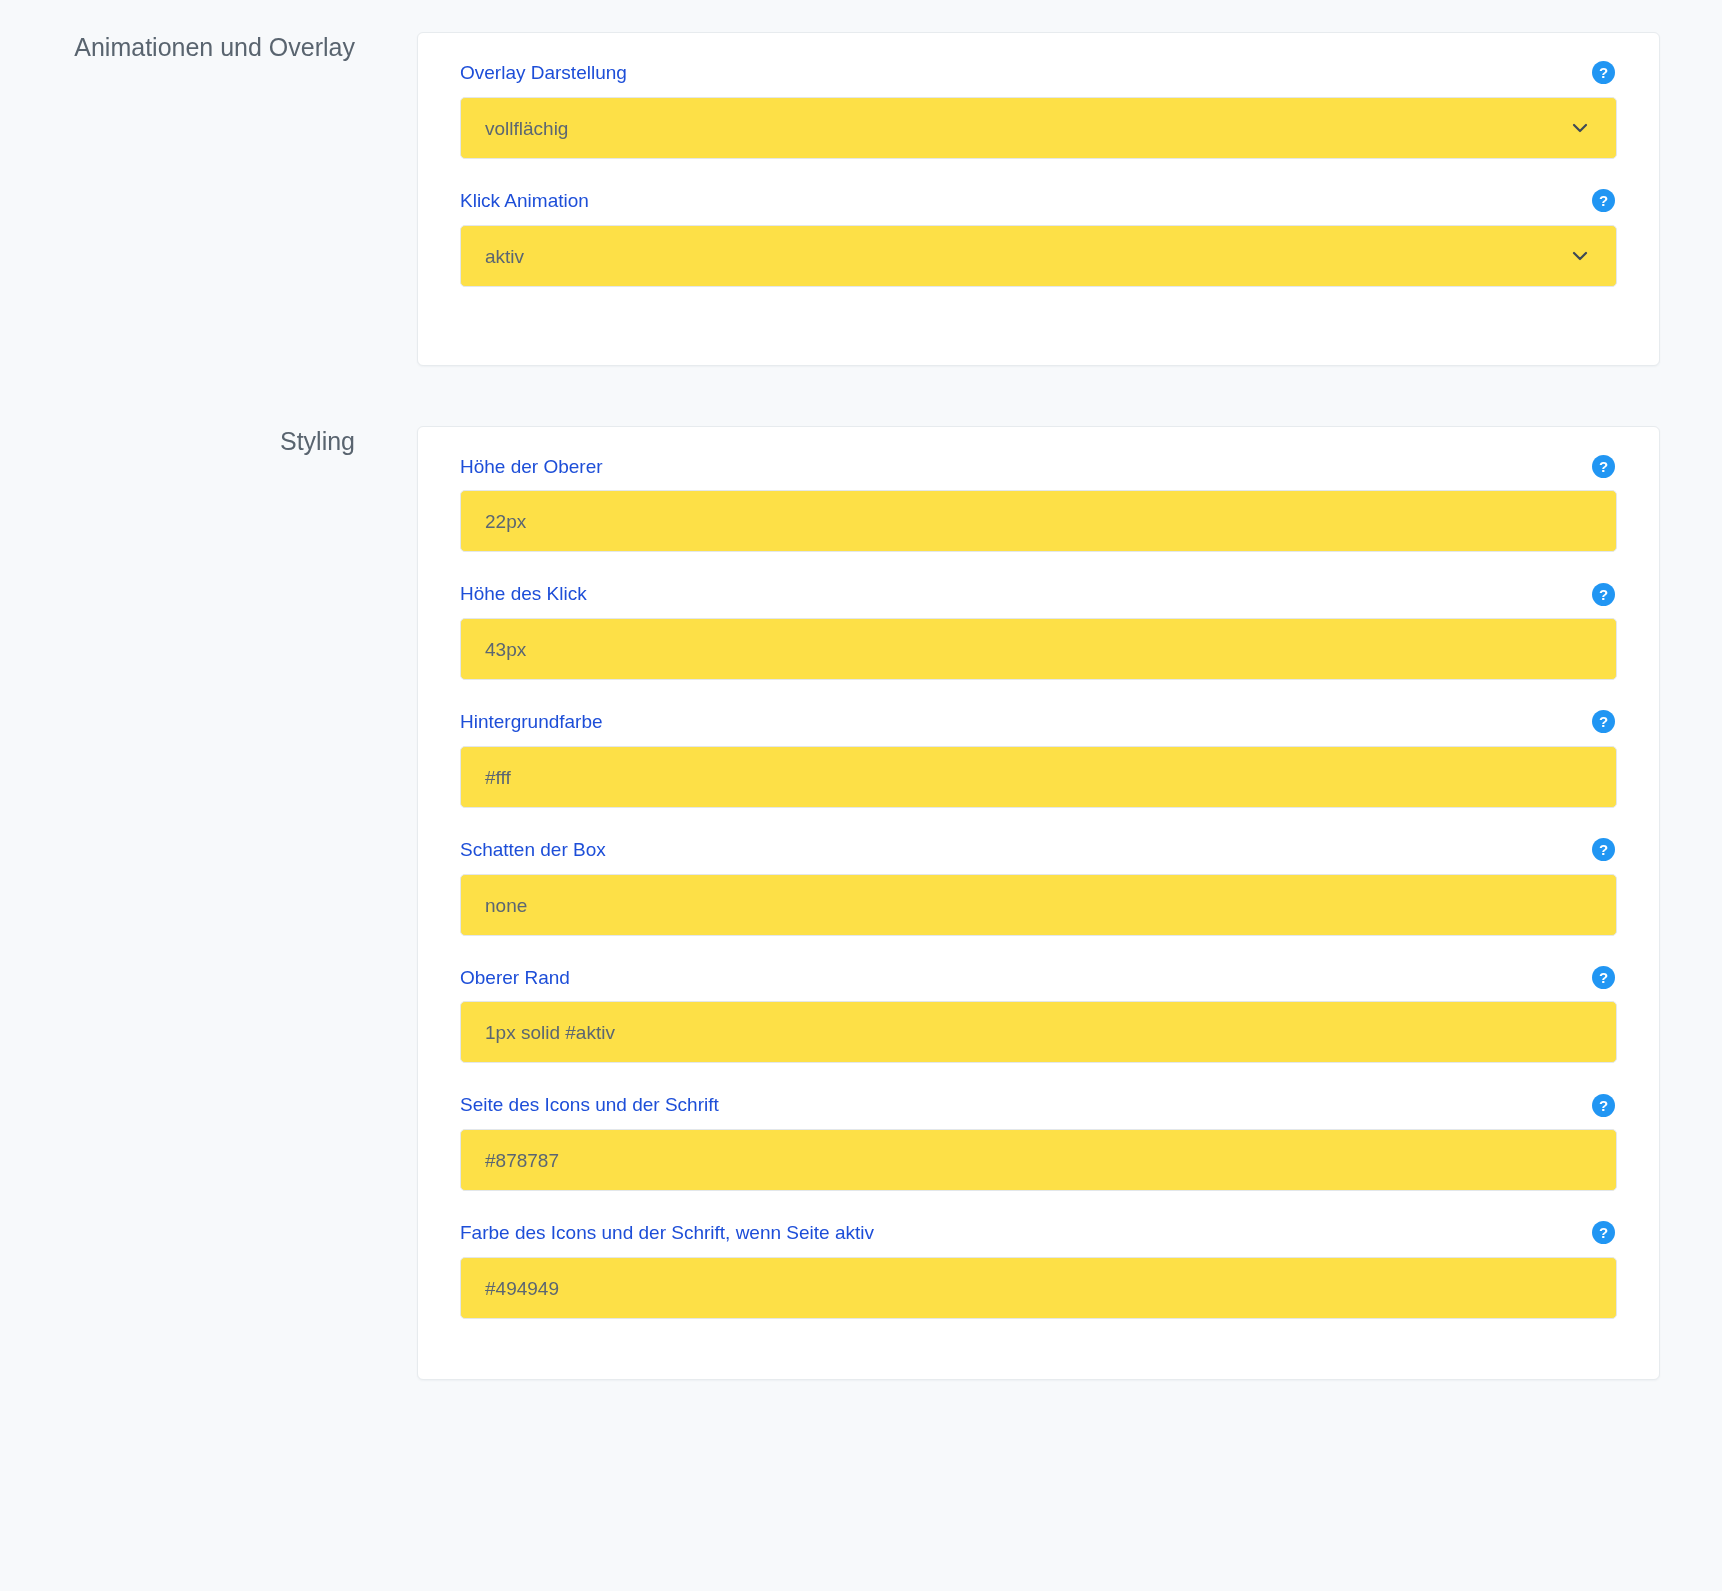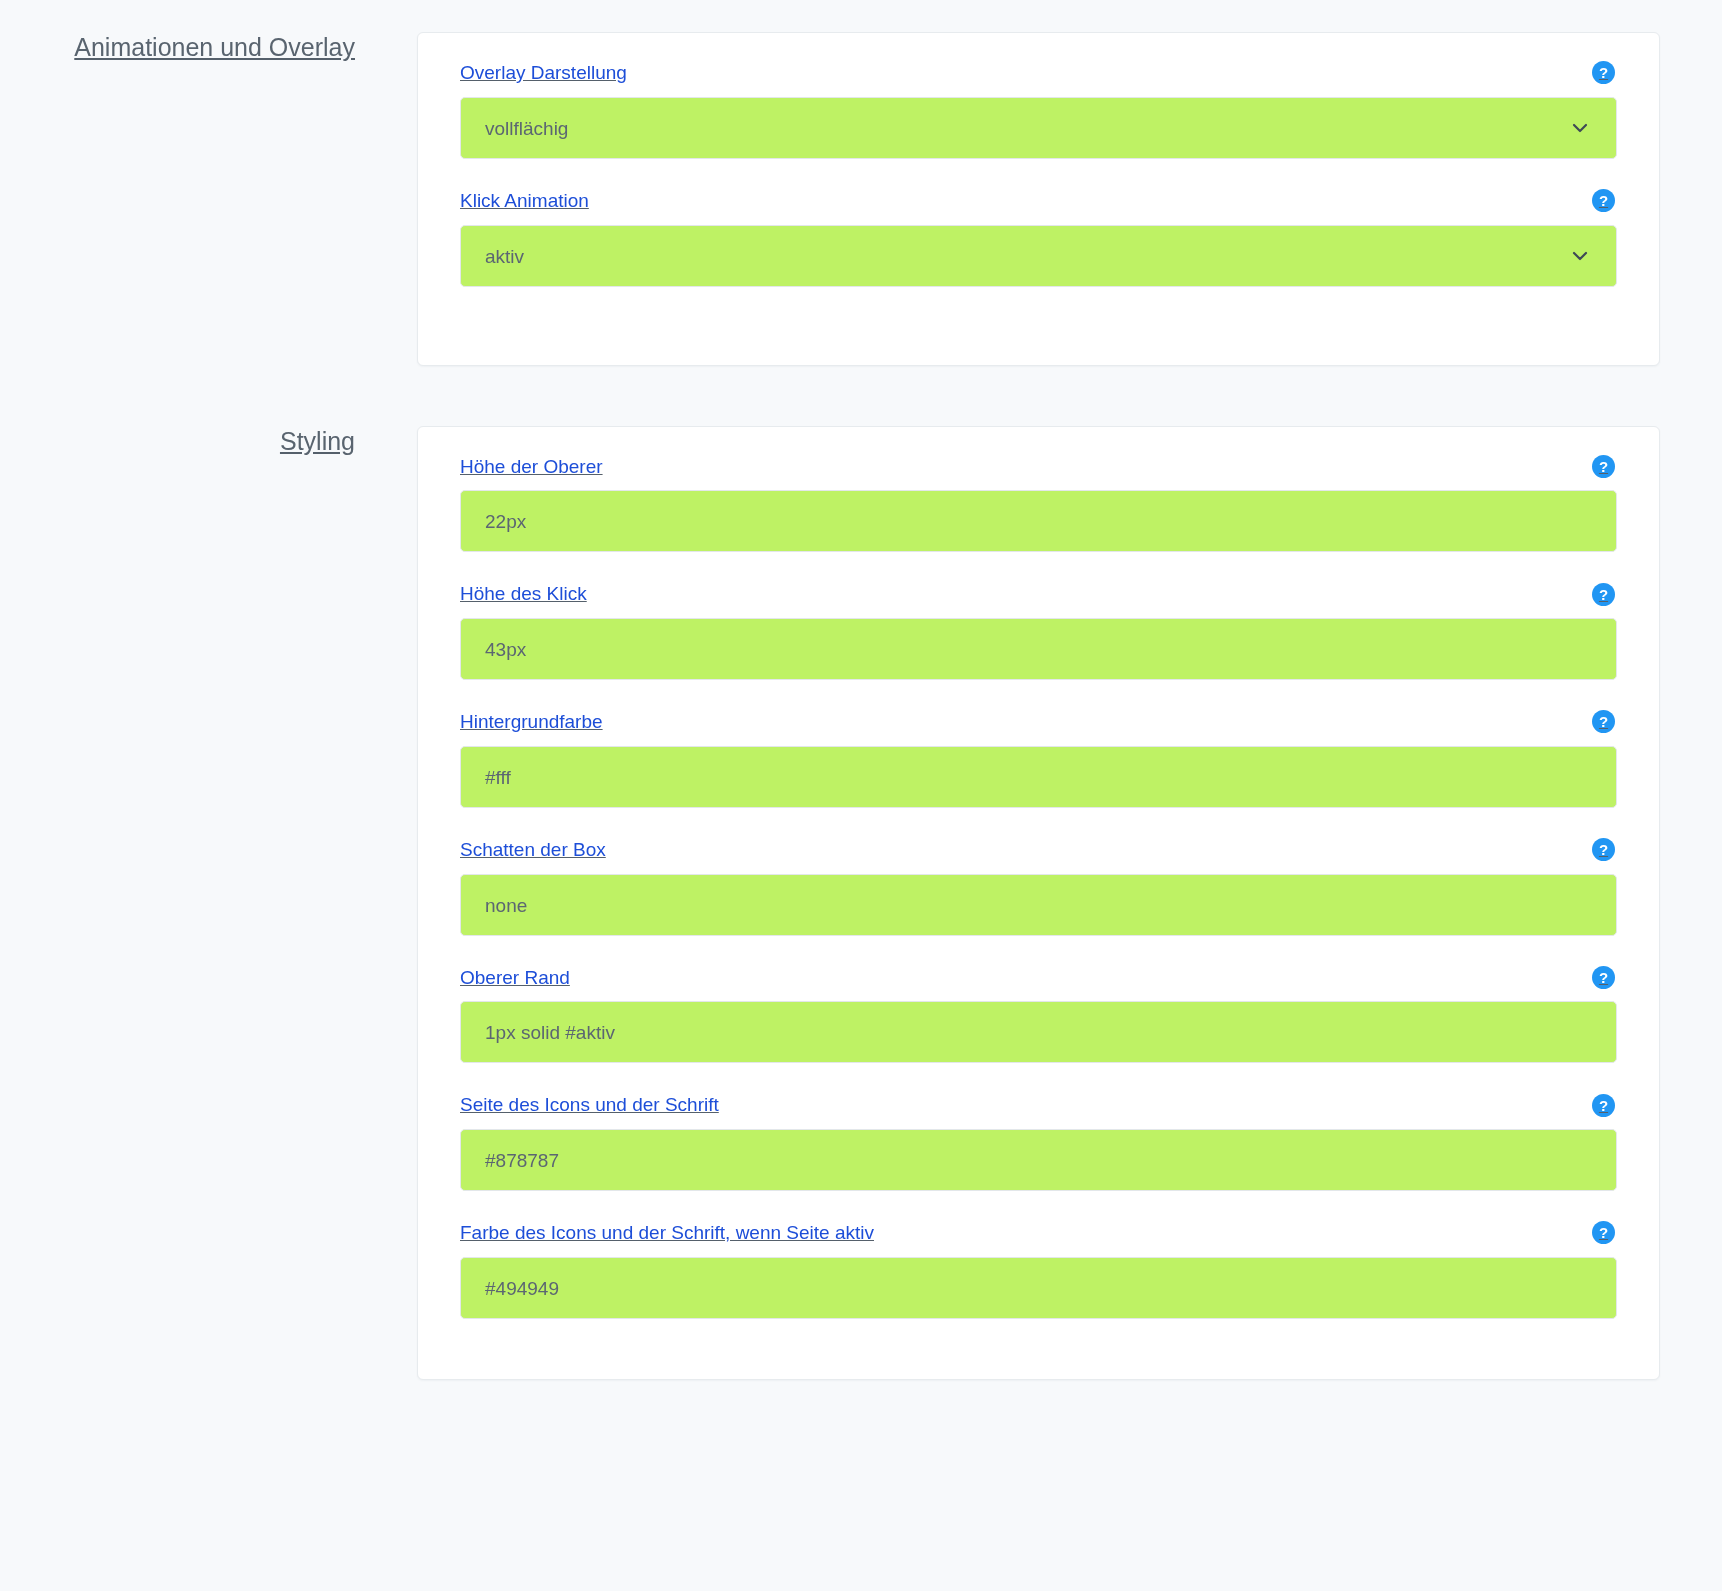--- a/index.html
+++ b/index.html
@@ -12,21 +12,20 @@
     background: #f7f9fb;
     font-family: "Liberation Sans", sans-serif;
     overflow: hidden;
     color: #55606b;
   }
 
   .page {
     position: relative;
     width: 1722px;
     height: 1591px;
-    text-decoration: underline;
   }
 
   
   .section {
     display: flex;
     align-items: flex-start;
     box-sizing: border-box;
   }
 
   .section-heading {
@@ -92,21 +91,21 @@
     font-family: "Liberation Sans", sans-serif;
     user-select: none;
   }
 
   .control {
     position: relative;
     display: block;
     width: 100%;
     box-sizing: border-box;
     height: 62px;
-    background: #bef264;
+    background: #fde047;
     border: 1px solid #e3e7ea;
     border-radius: 5px;
   }
 
   .control-value {
     position: absolute;
     left: 24px;
     top: 0;
     height: 62px;
     line-height: 62px;

